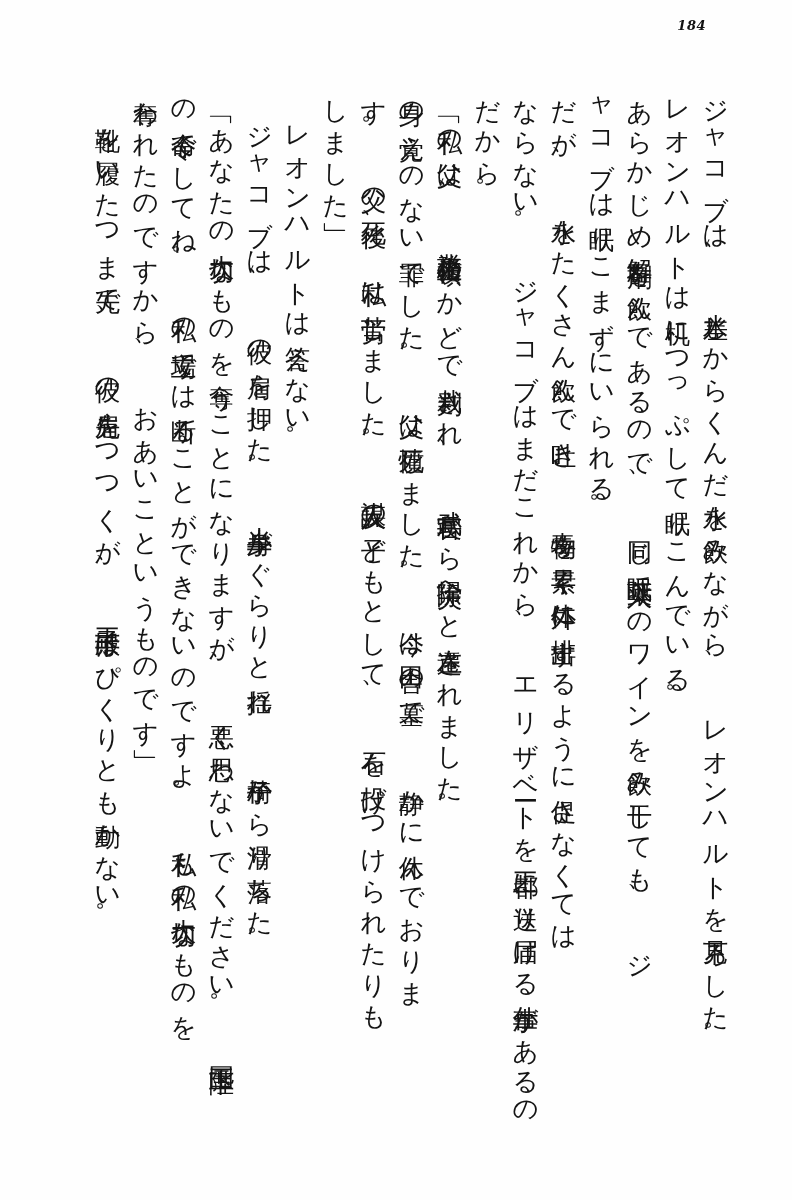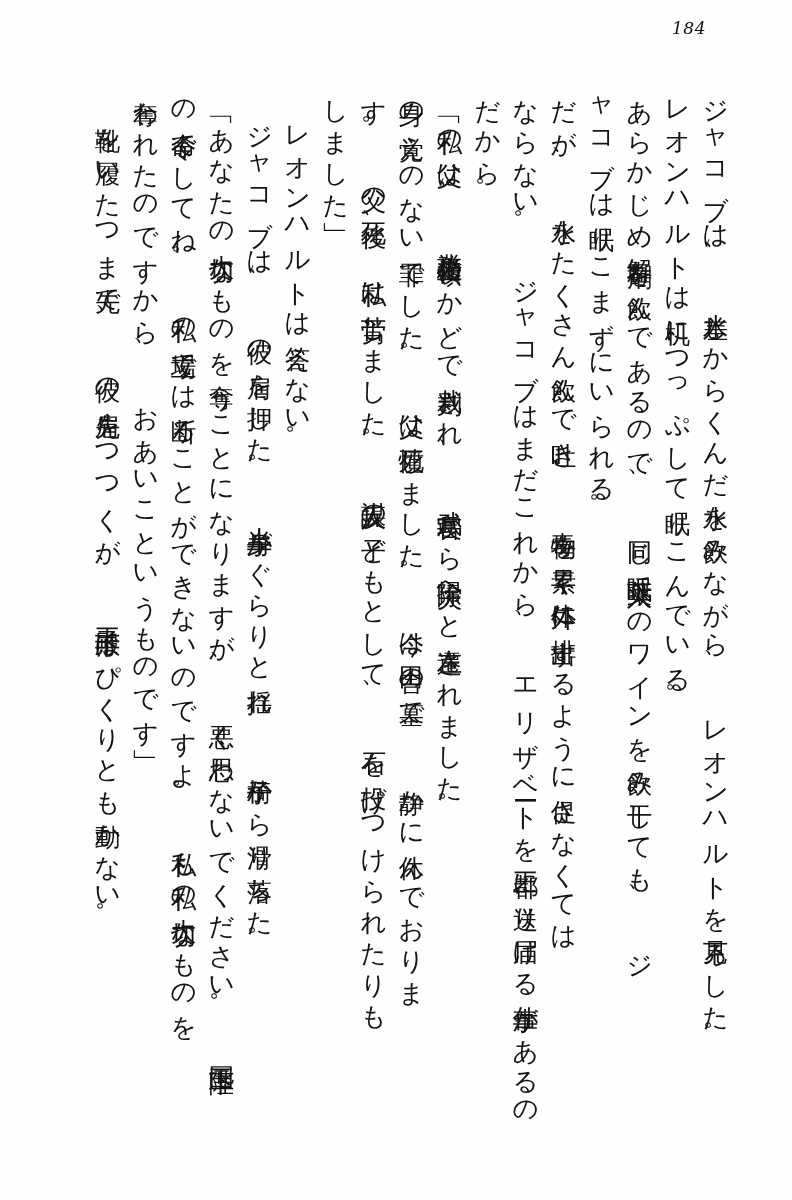--- a/index.html
+++ b/index.html
@@ -16,25 +16,26 @@
     width: 792px;
     height: 1200px;
     background: #fefefe;
     overflow: hidden;
     box-sizing: border-box;
   }
   .page-number {
     position: absolute;
     top: 18px;
     right: 86px;
-    font-size: 17px;
+    font-size: 13px;
     font-family: "DejaVu Serif", "Liberation Serif", serif;
     font-style: italic;
     color: #111;
     letter-spacing: 0.5px;
+    font-weight: bold;
   }
   .text-block {
     position: absolute;
     top: 82px;
     right: 64px;
     left: 58px;
     bottom: 72px;
     display: flex;
     flex-direction: row-reverse;
     justify-content: flex-start;

